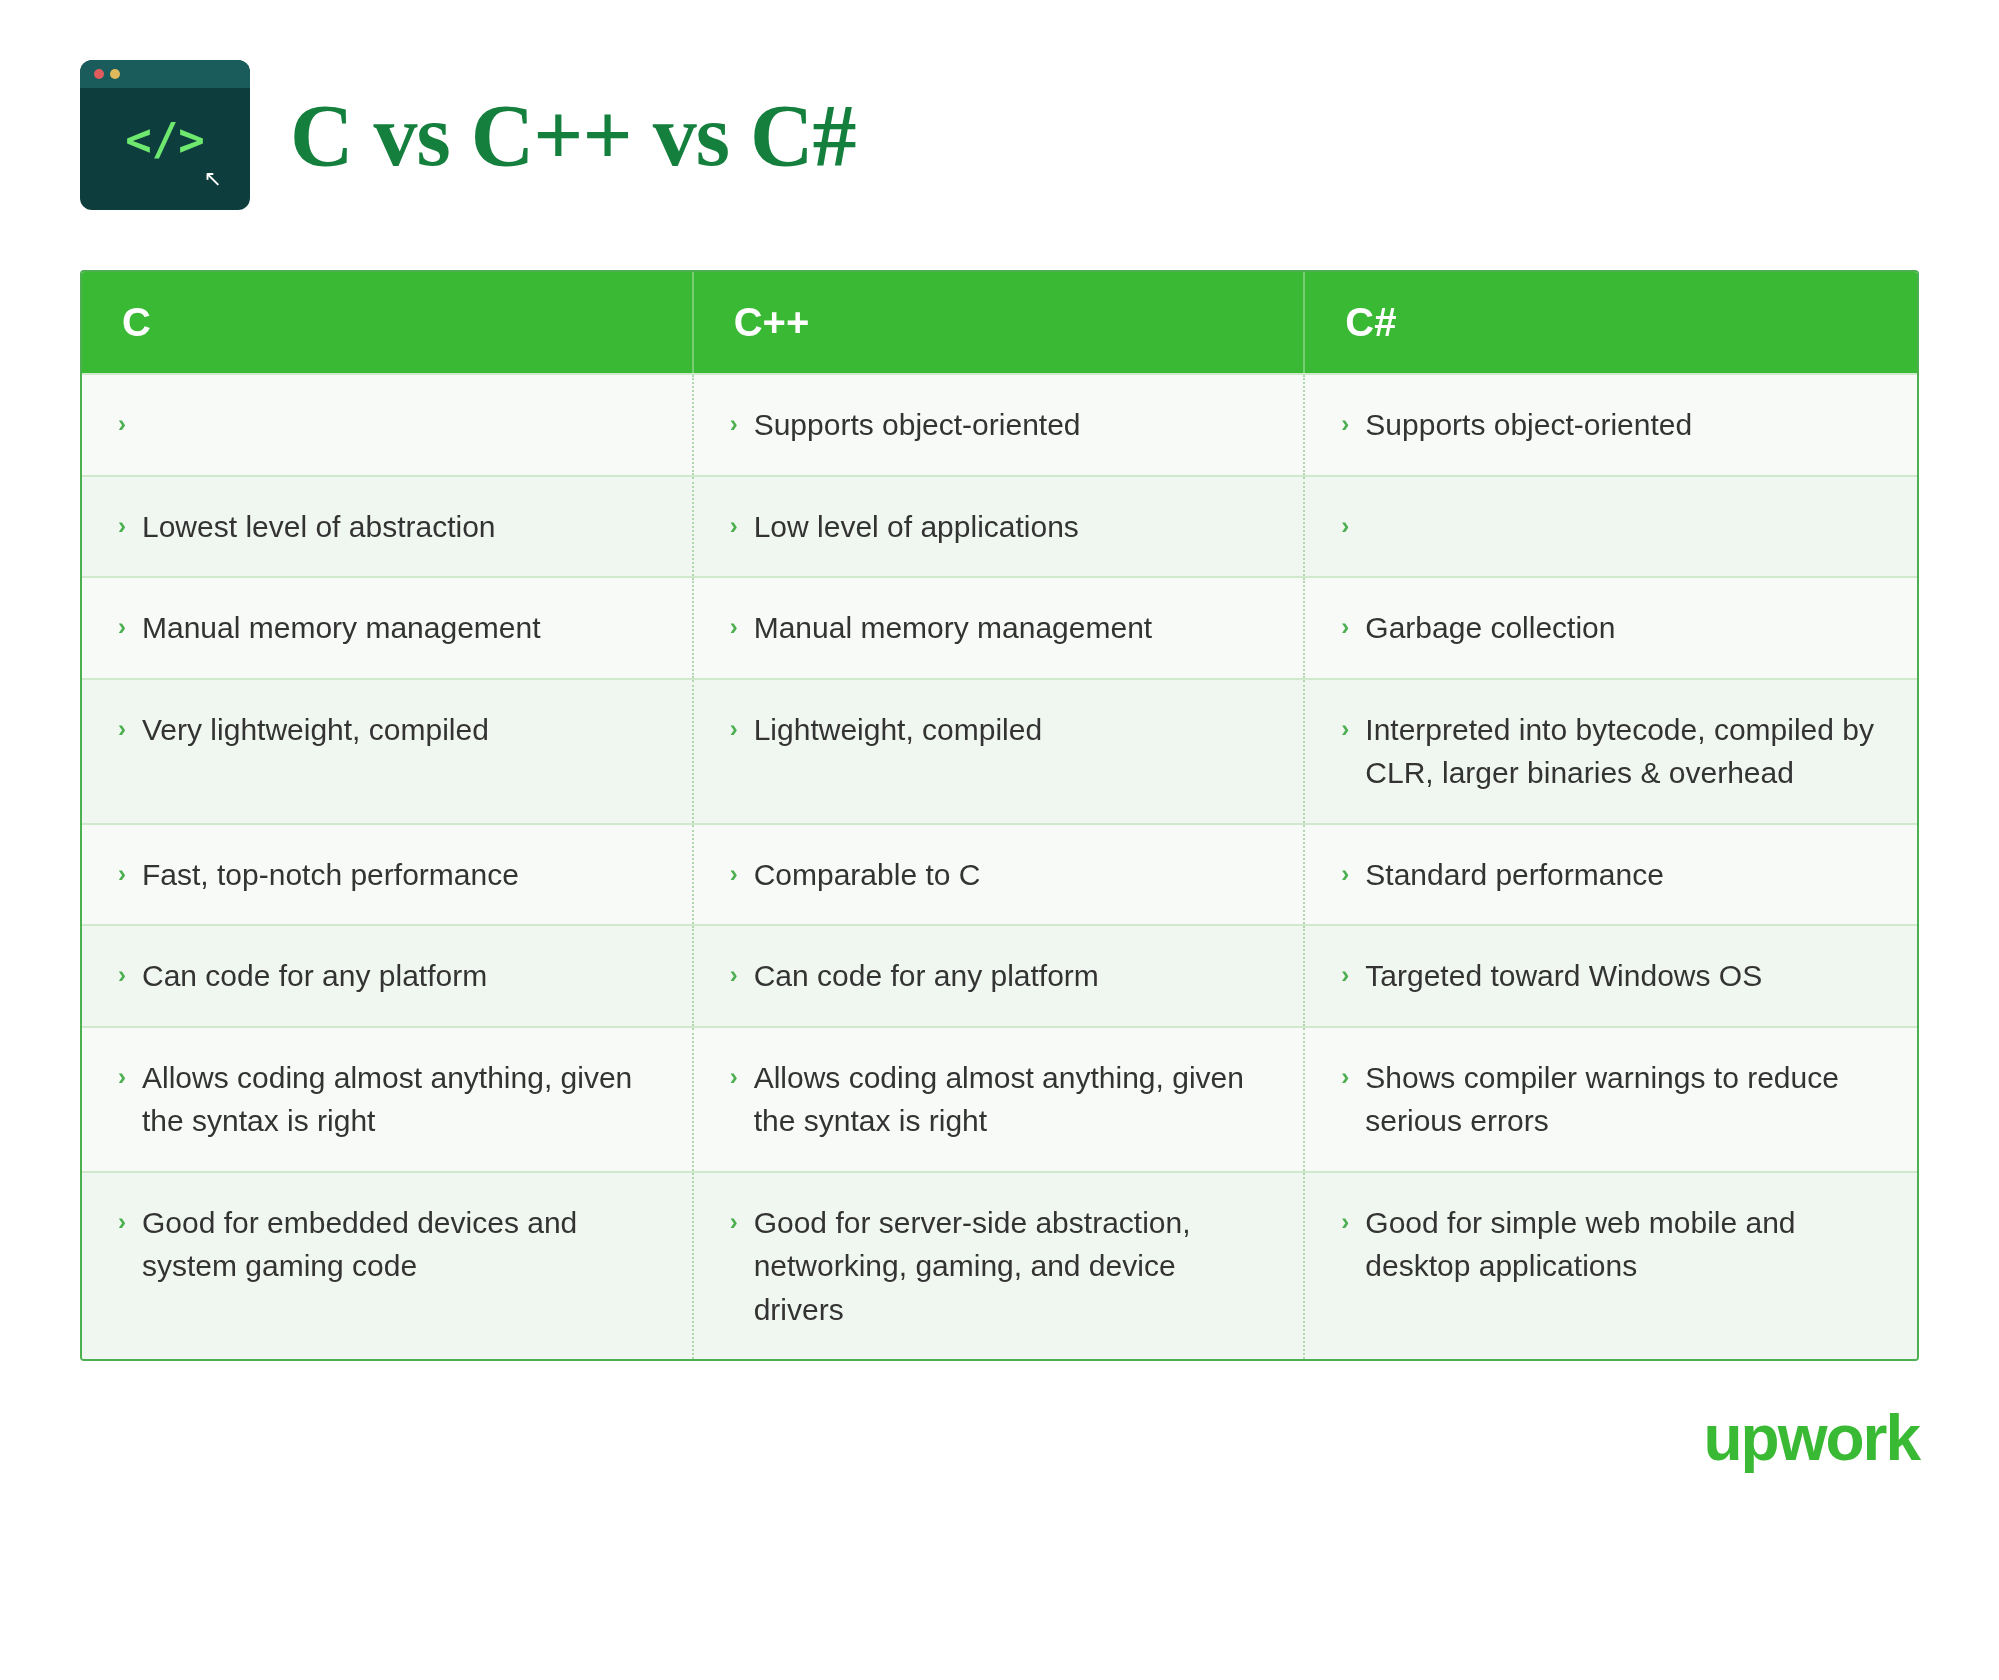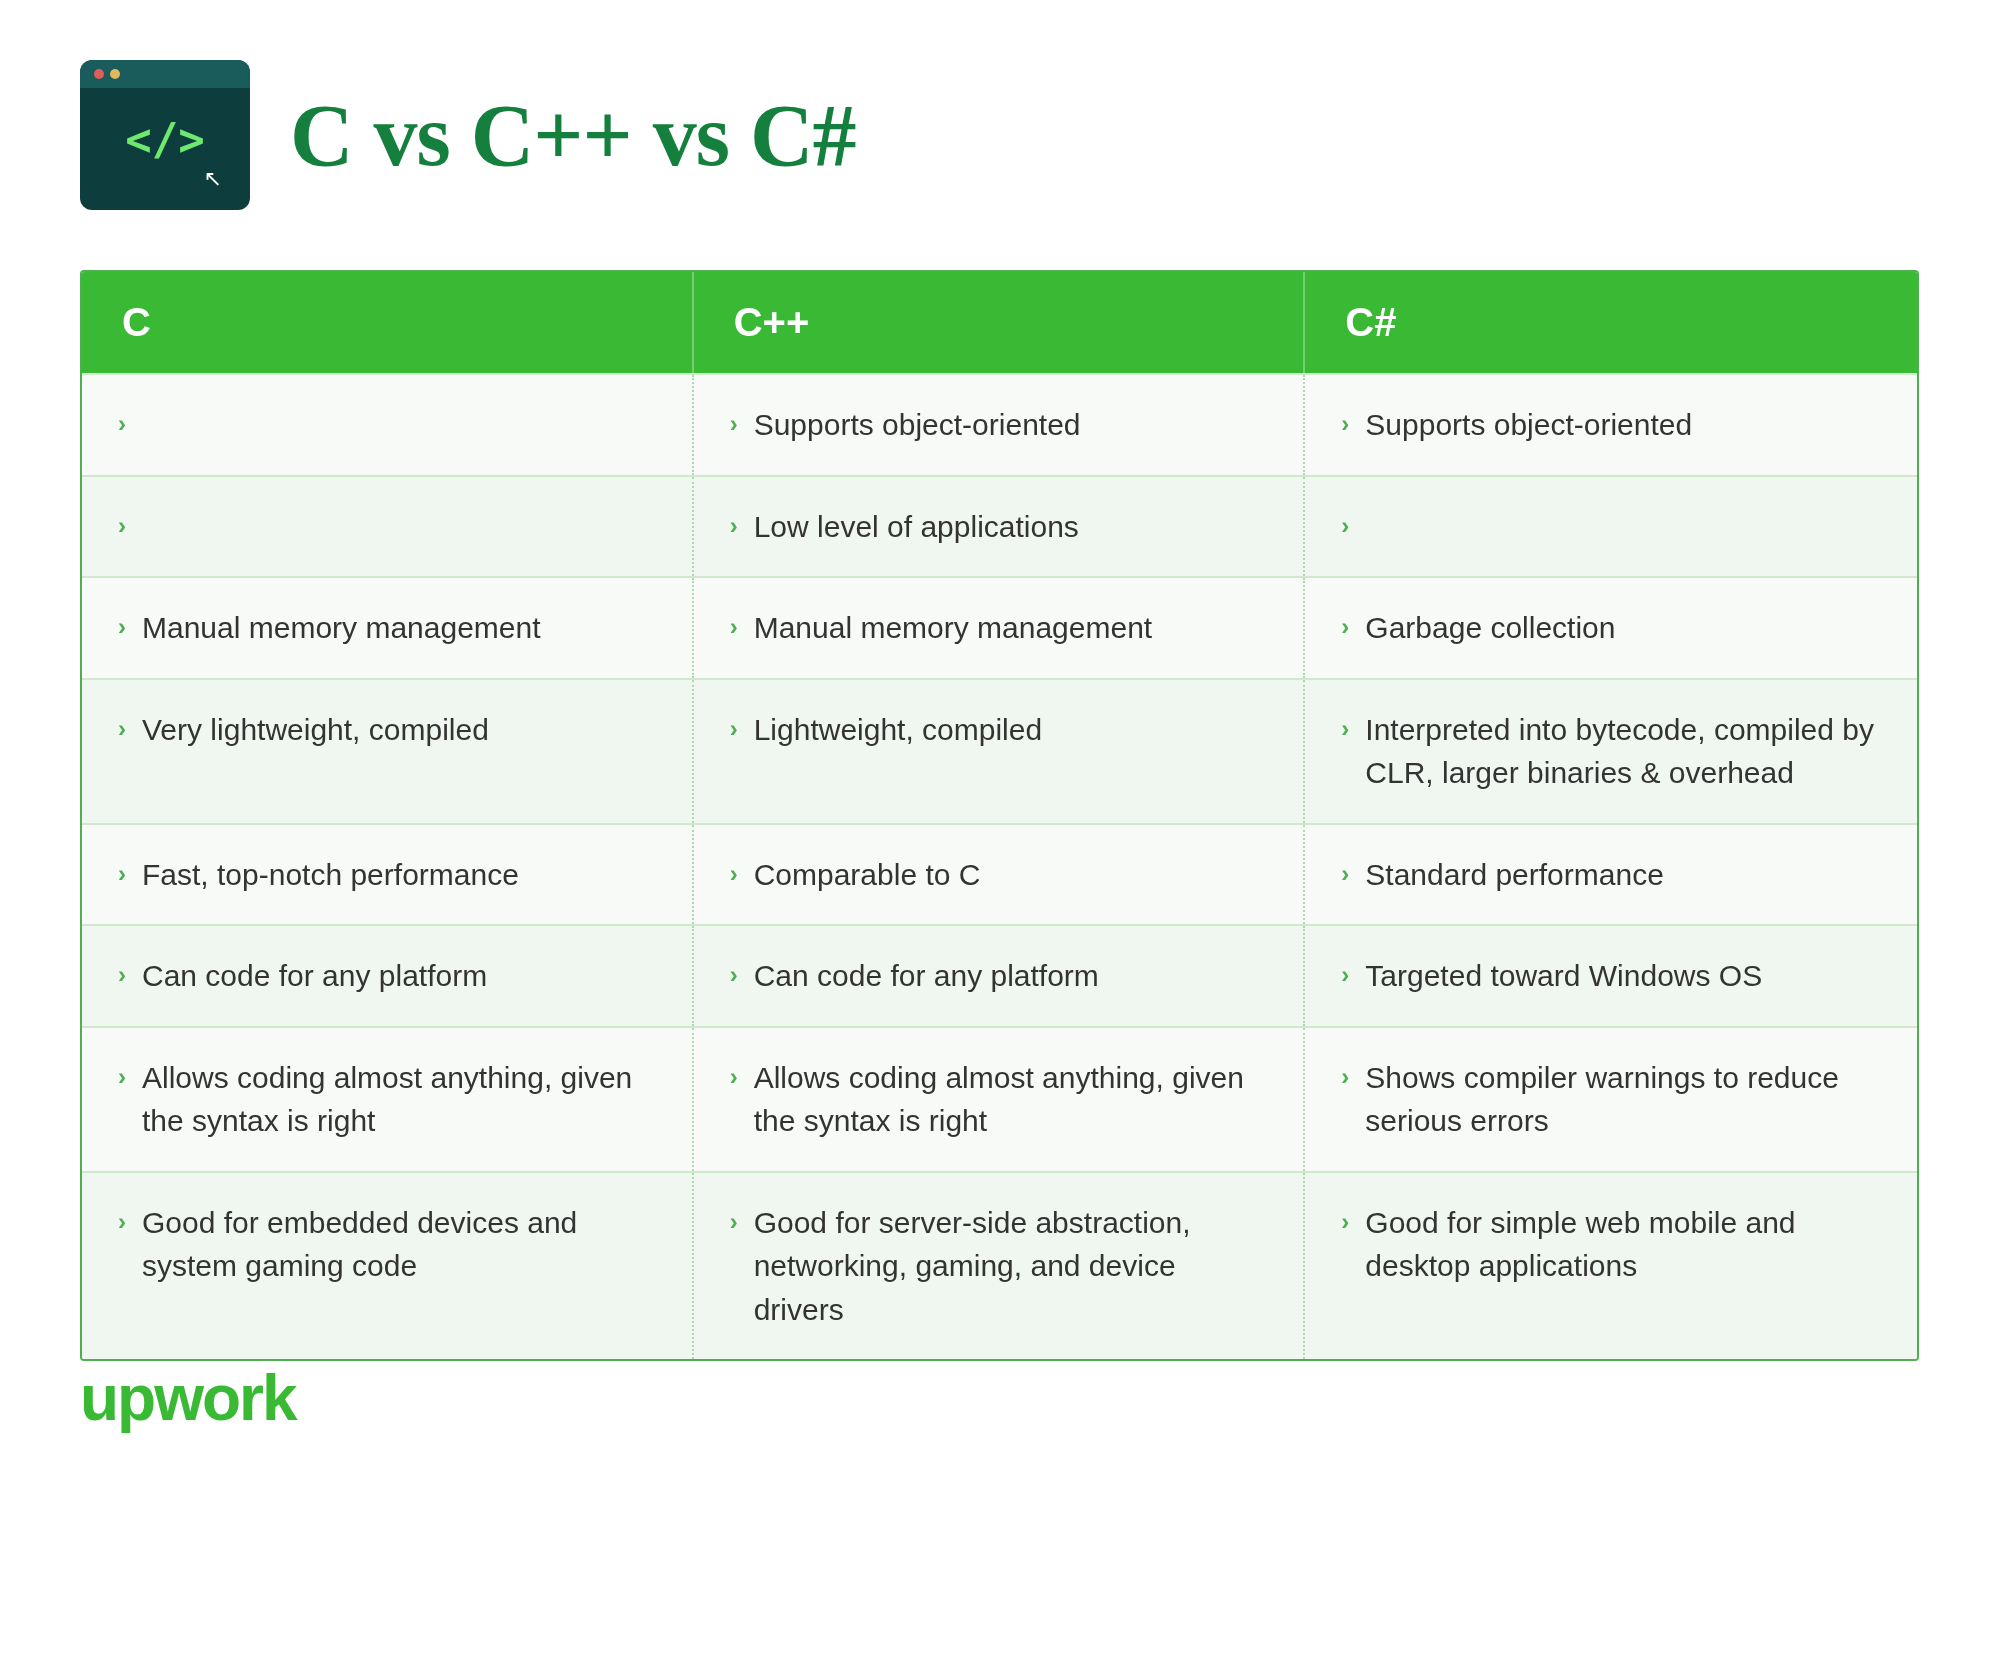--- a/index.html
+++ b/index.html
@@ -136,21 +136,22 @@
     }
 
     .cell-text {
       flex: 1;
     }
 
     .footer {
       width: 100%;
       max-width: 1840px;
       display: flex;
-      justify-content: flex-start;
+      justify-content: flex-end;
+      margin-top: 40px;
     }
 
     .upwork-logo {
       font-size: 56px;
       font-weight: 900;
       color: #3ab934;
       font-family: 'Arial Black', Arial, sans-serif;
       letter-spacing: -1px;
     }
     .upwork-up {
@@ -197,20 +198,21 @@
       </div>
       <div class="td">
         <span class="chevron">›</span>
         <span class="cell-text">Supports object-oriented</span>
       </div>
     </div>
 
     <div class="table-row">
       <div class="td">
         <span class="chevron">›</span>
+        <span class="cell-text">Lowest level of abstraction</span>
       </div>
       <div class="td">
         <span class="chevron">›</span>
         <span class="cell-text">Low level of applications</span>
       </div>
       <div class="td">
         <span class="chevron">›</span>
       </div>
     </div>
 

